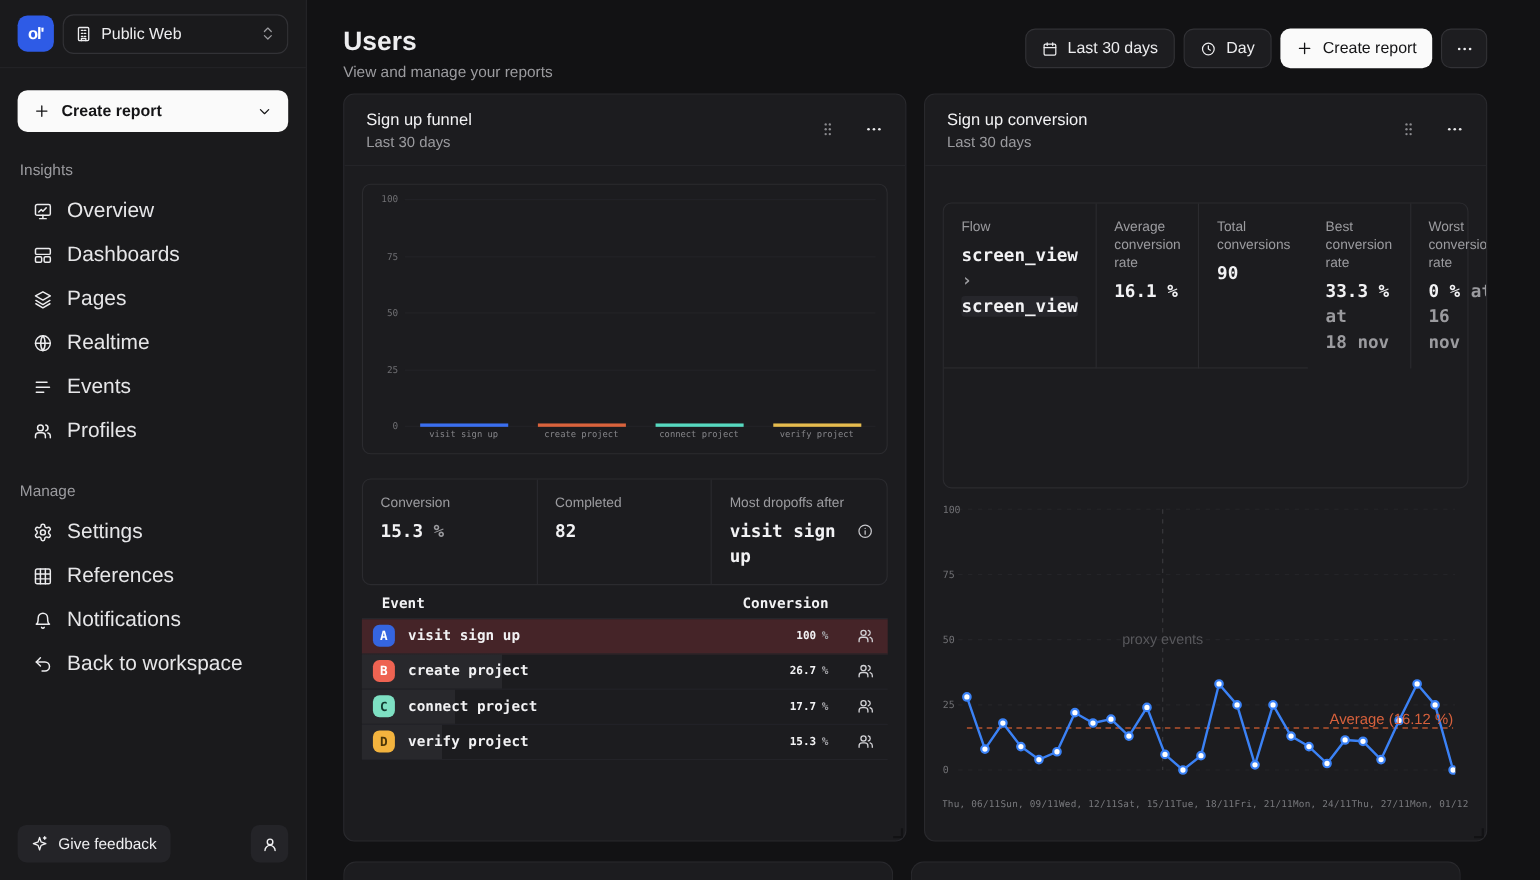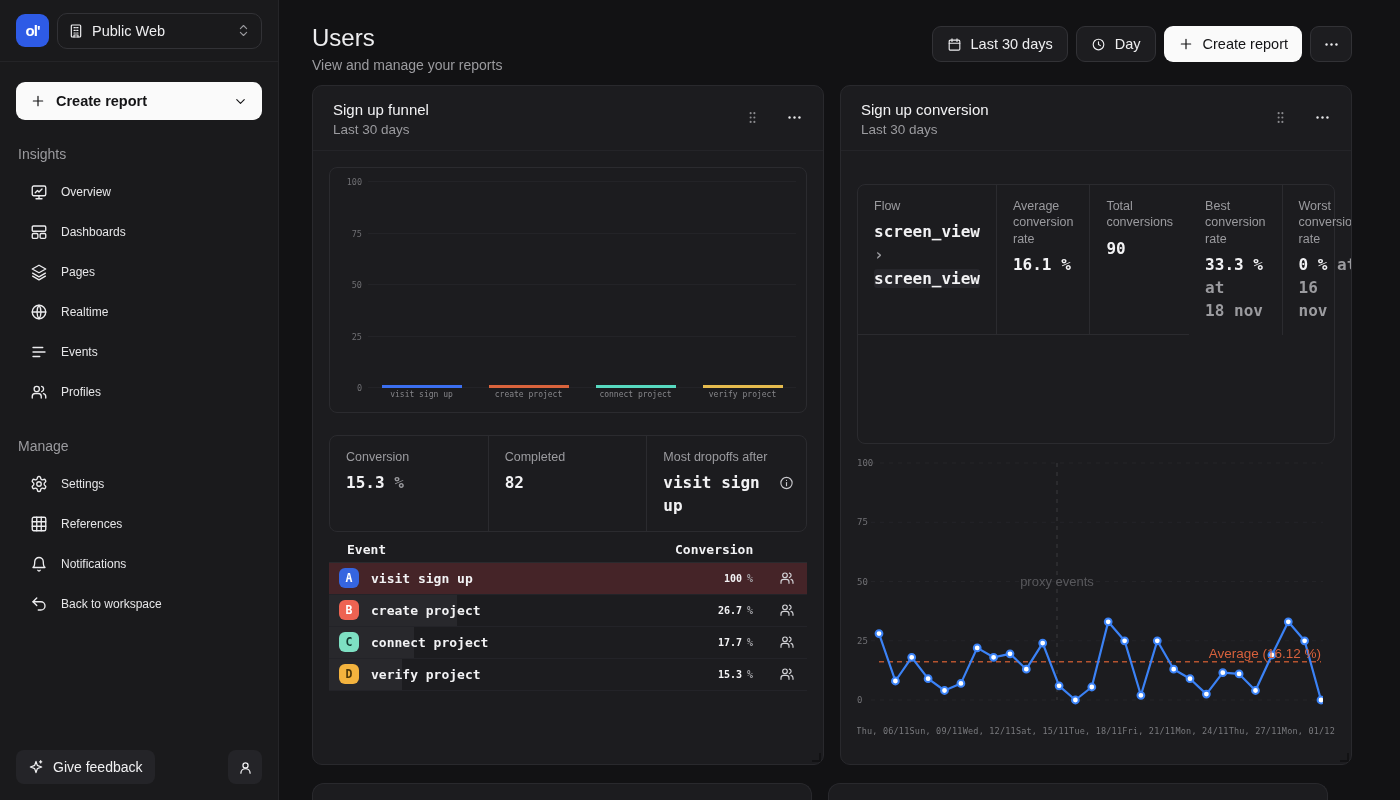--- a/index.html
+++ b/index.html
@@ -20,30 +20,30 @@
   
   .sidebar{width:279px;flex:none;background:var(--side);border-right:1px solid #252528;display:flex;flex-direction:column}
   .side-top{height:62px;flex:none;display:flex;align-items:center;gap:8px;padding:0 16px;border-bottom:1px solid #242427}
   .logo{width:33px;height:33px;border-radius:9px;background:#2e5be6;color:#fff;font-weight:800;font-size:15px;display:flex;align-items:center;justify-content:center;letter-spacing:-1px}
   .ws-select{flex:1;height:36px;border:1px solid #323236;border-radius:10px;background:transparent;display:flex;align-items:center;gap:8px;padding:0 10px;color:var(--txt);font-size:14.5px}
   .ws-select .chev{margin-left:auto;color:#9a9a9e}
   .side-body{padding:20px 16px 0;flex:1;overflow:hidden}
   .create-report{width:100%;height:38px;background:#fafafa;color:#141416;border:none;border-radius:9px;font-size:14.5px;font-weight:600;display:flex;align-items:center;gap:10px;padding:0 14px;font-family:inherit}
   .create-report .chev{margin-left:auto}
   .section-label{margin:26px 0 10px 2px;color:var(--dim);font-size:14px}
-  .side-item{height:40px;display:flex;align-items:center;gap:13px;padding:0 8px 0 14px;border-radius:8px;font-size:12px;color:#e6e6e8;cursor:pointer}
+  .side-item{height:40px;display:flex;align-items:center;gap:13px;padding:0 8px 0 14px;border-radius:8px;font-size:19px;color:#e6e6e8;cursor:pointer}
   .side-item .icon{color:#ececee}
   .side-bottom{flex:none;padding:14px 16px 16px;display:flex;align-items:center;justify-content:space-between}
   .feedback-btn{height:34px;display:flex;align-items:center;gap:9px;padding:0 12px;border-radius:8px;background:#242428;border:none;color:#f0f0f2;font-size:14px;font-family:inherit}
   .avatar-btn{width:34px;height:34px;border-radius:8px;background:#242428;border:none;color:#f0f0f2;display:flex;align-items:center;justify-content:center}
 
   
   .main{flex:1;padding:20px 64px 0 33px;display:flex;flex-direction:column}
   .page-header{display:flex;align-items:flex-start;justify-content:space-between}
-  .page-header h1{font-size:24px;font-weight:400;margin:4px 0 5px}
+  .page-header h1{font-size:24px;font-weight:700;margin:4px 0 5px}
   .page-header p{font-size:14px;color:var(--dim)}
   .header-actions{display:flex;gap:8px;margin-top:6px}
   .hbtn{height:36px;border-radius:9px;border:1px solid #323236;background:#1d1d20;color:var(--txt);font-size:14.5px;display:flex;align-items:center;gap:9px;padding:0 14px;font-family:inherit}
   .hbtn.primary{background:#fafafa;color:#141416;border:none;font-weight:500}
   .hbtn.more{width:42px;justify-content:center;padding:0}
 
   .cards{display:flex;gap:16px;margin-top:12px}
   .card{width:512px;height:680px;background:var(--card);border:1px solid var(--card-border);border-radius:10px;display:flex;flex-direction:column;overflow:hidden;position:relative}
   .card:after{content:"";position:absolute;right:2px;bottom:2px;width:7px;height:7px;border-right:2px solid #121214;border-bottom:2px solid #121214}
   .card-header{flex:none;padding:15px 20px 13px;border-bottom:1px solid var(--line);display:flex;align-items:flex-start}

